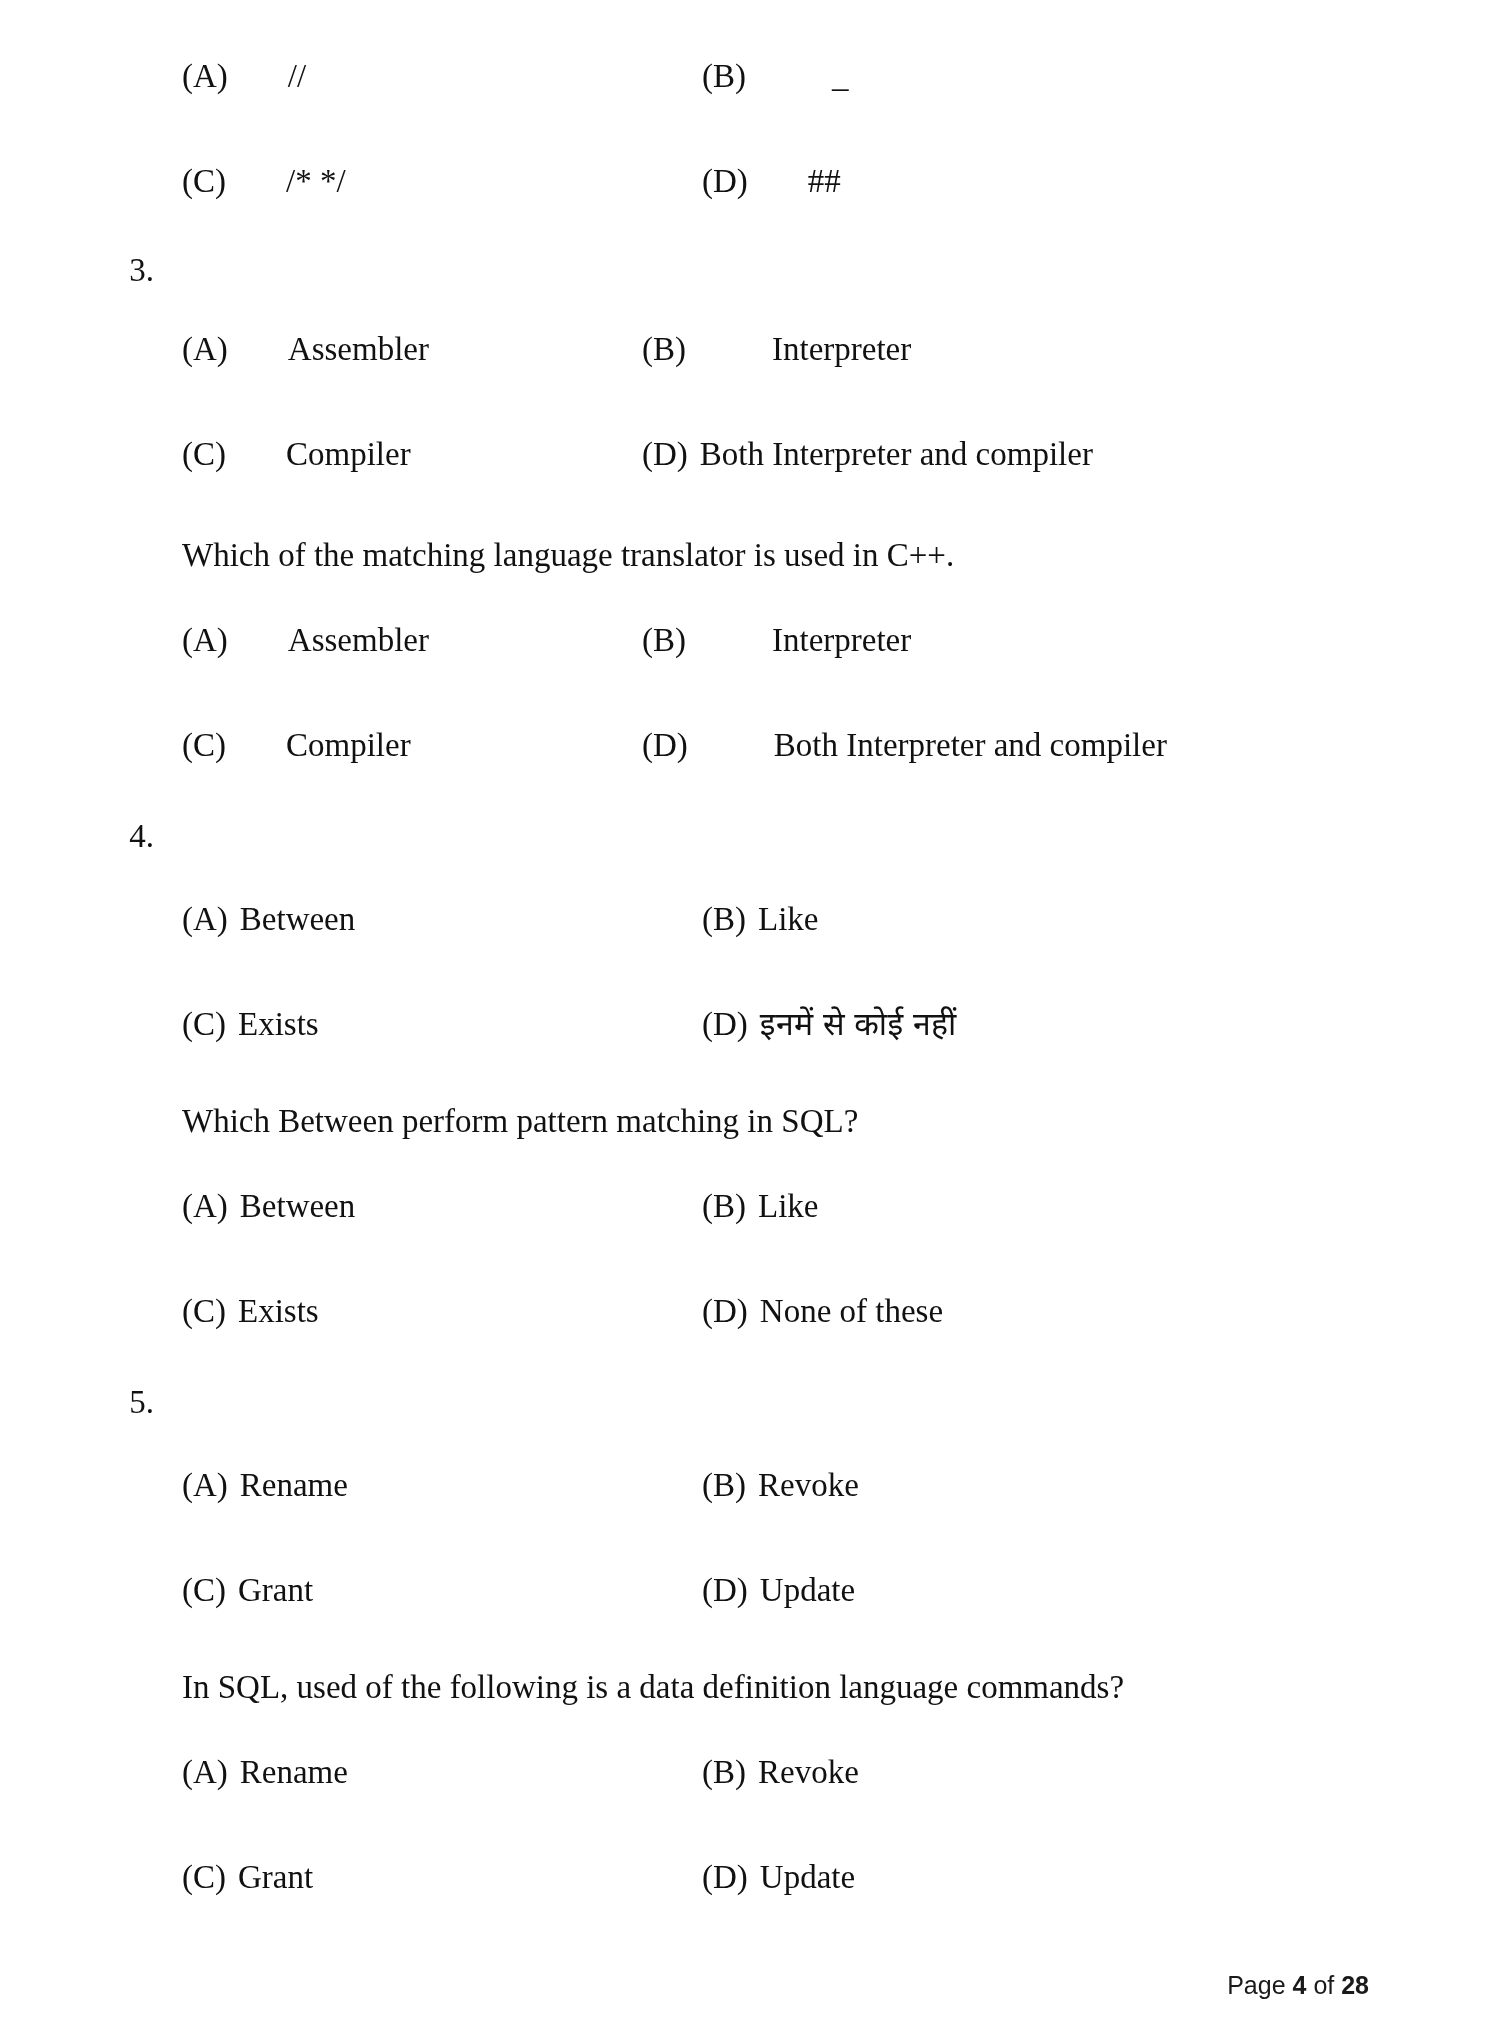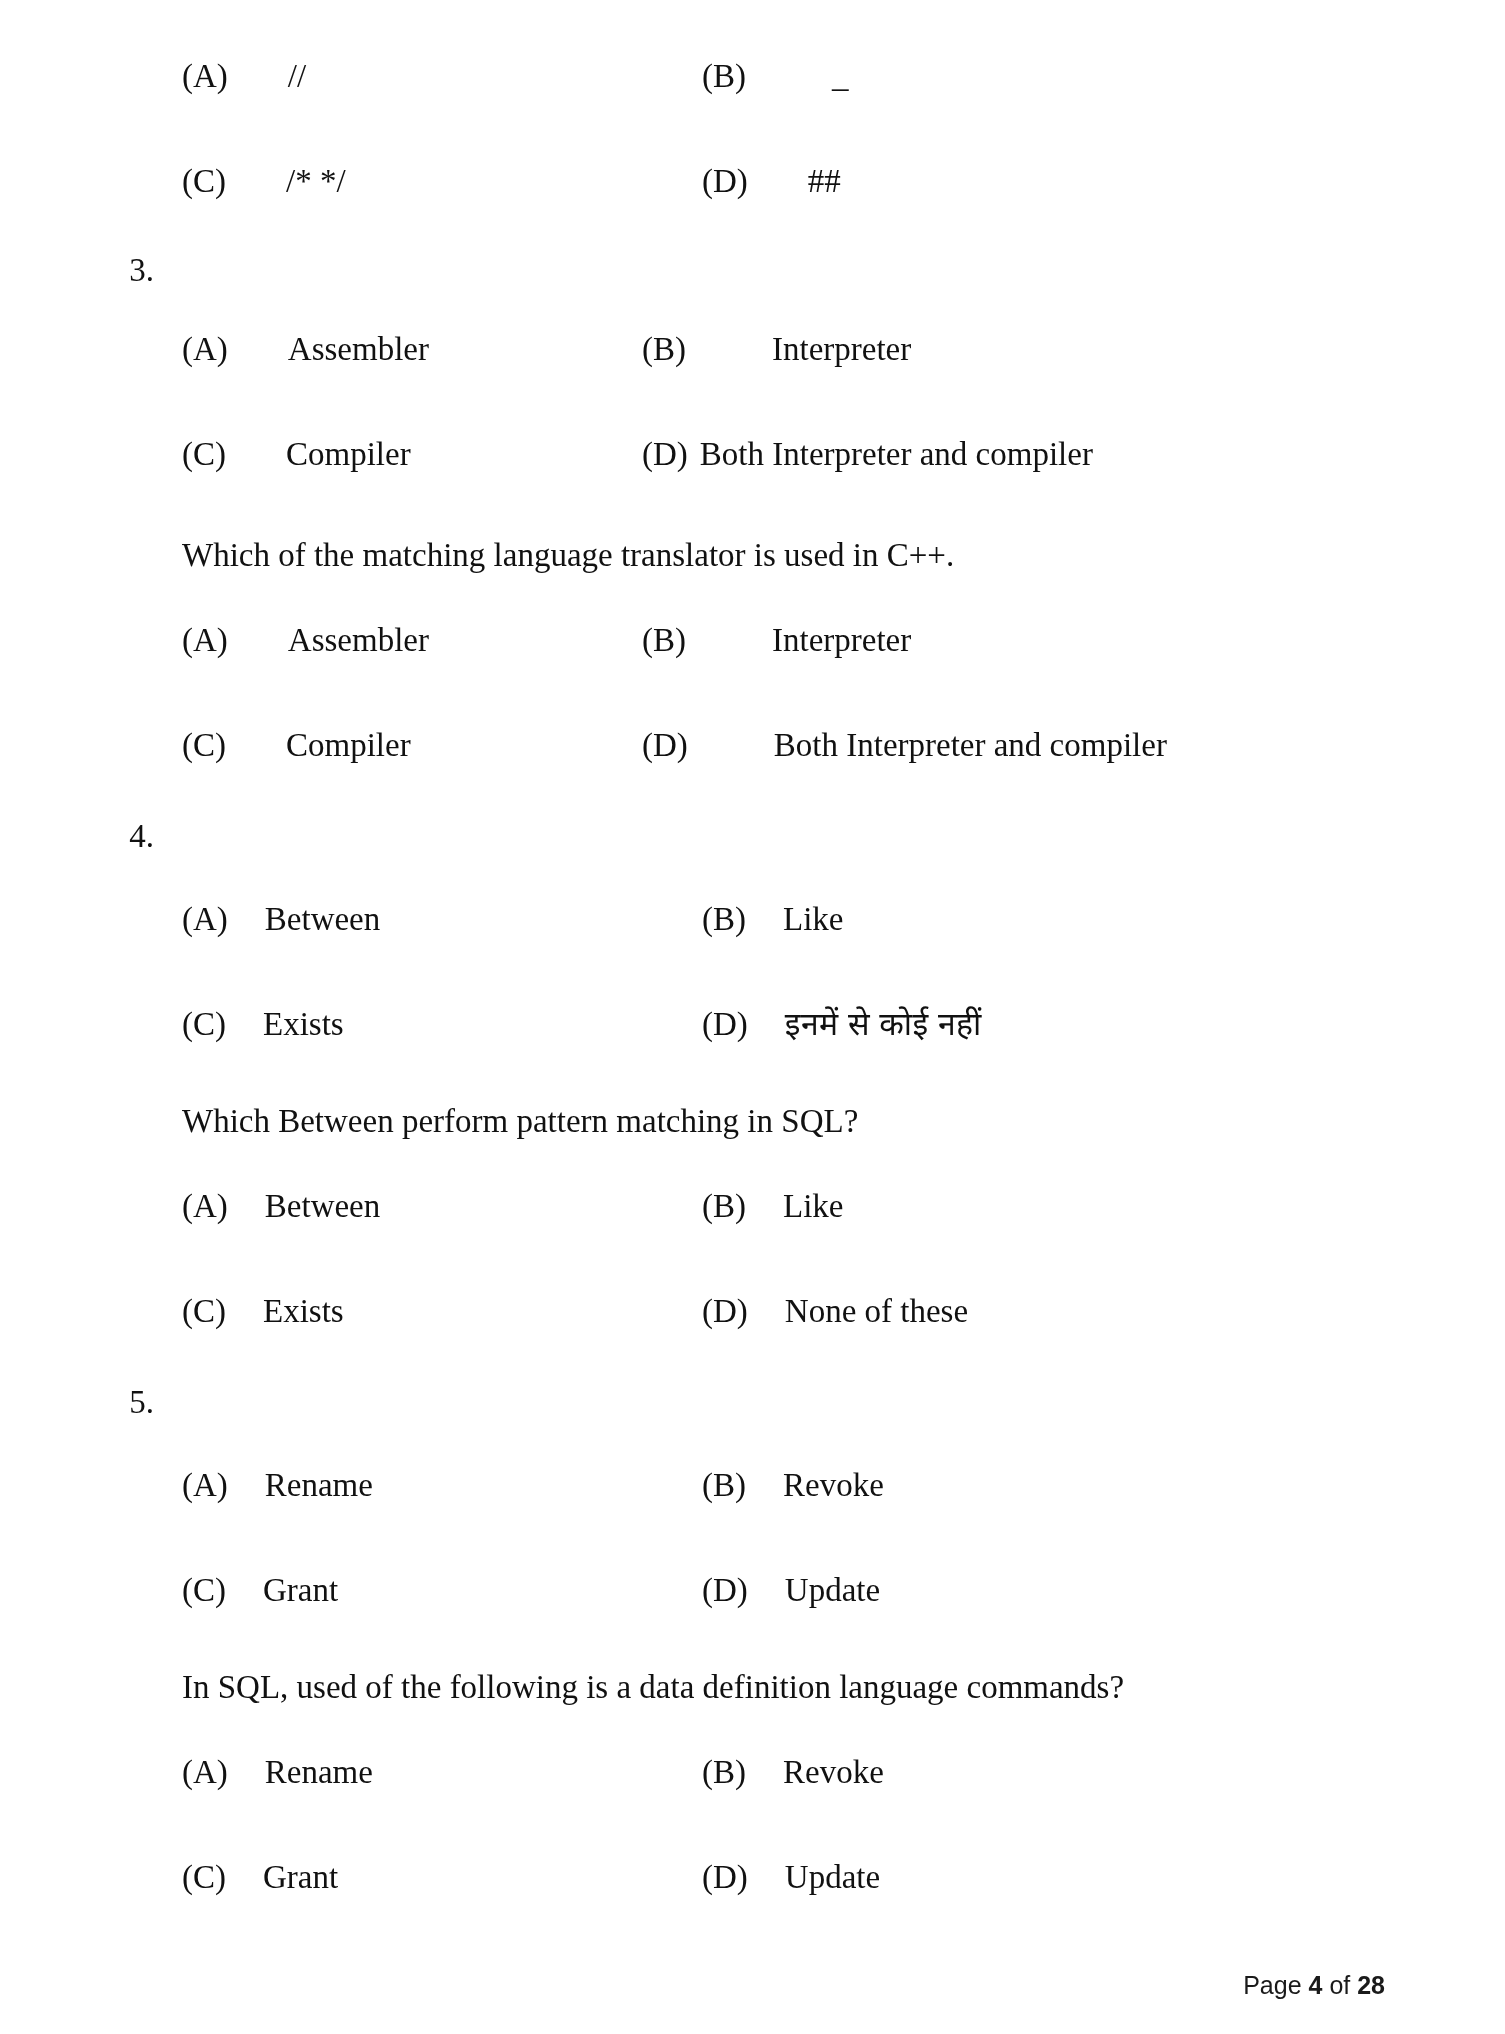--- a/index.html
+++ b/index.html
@@ -89,29 +89,29 @@
   .opt .txt.hi {
     font-family: "Liberation Sans", "DejaVu Sans", sans-serif;
     font-size: 32px;
     letter-spacing: 0.4px;
   }
 
   
   .col-a { flex: 0 0 520px; }
   .col-a-wide { flex: 0 0 460px; }
 
-  .gap-s .txt { margin-left: 37px; }
+  .gap-s .txt { margin-left: 12px; }
   .gap-m .txt { margin-left: 60px; }
   .gap-l .txt { margin-left: 86px; }
   .gap-xs .txt { margin-left: 12px; }
 
   
   .footer {
     position: absolute;
-    right: 120px;
+    right: 136px;
     bottom: 34px;
     font-family: "Liberation Sans", "DejaVu Sans", sans-serif;
     font-size: 25px;
     color: #1a1a1a;
   }
   .footer b { font-weight: bold; }
 
   
   .sp-row   { height: 72px; }
 </style>

